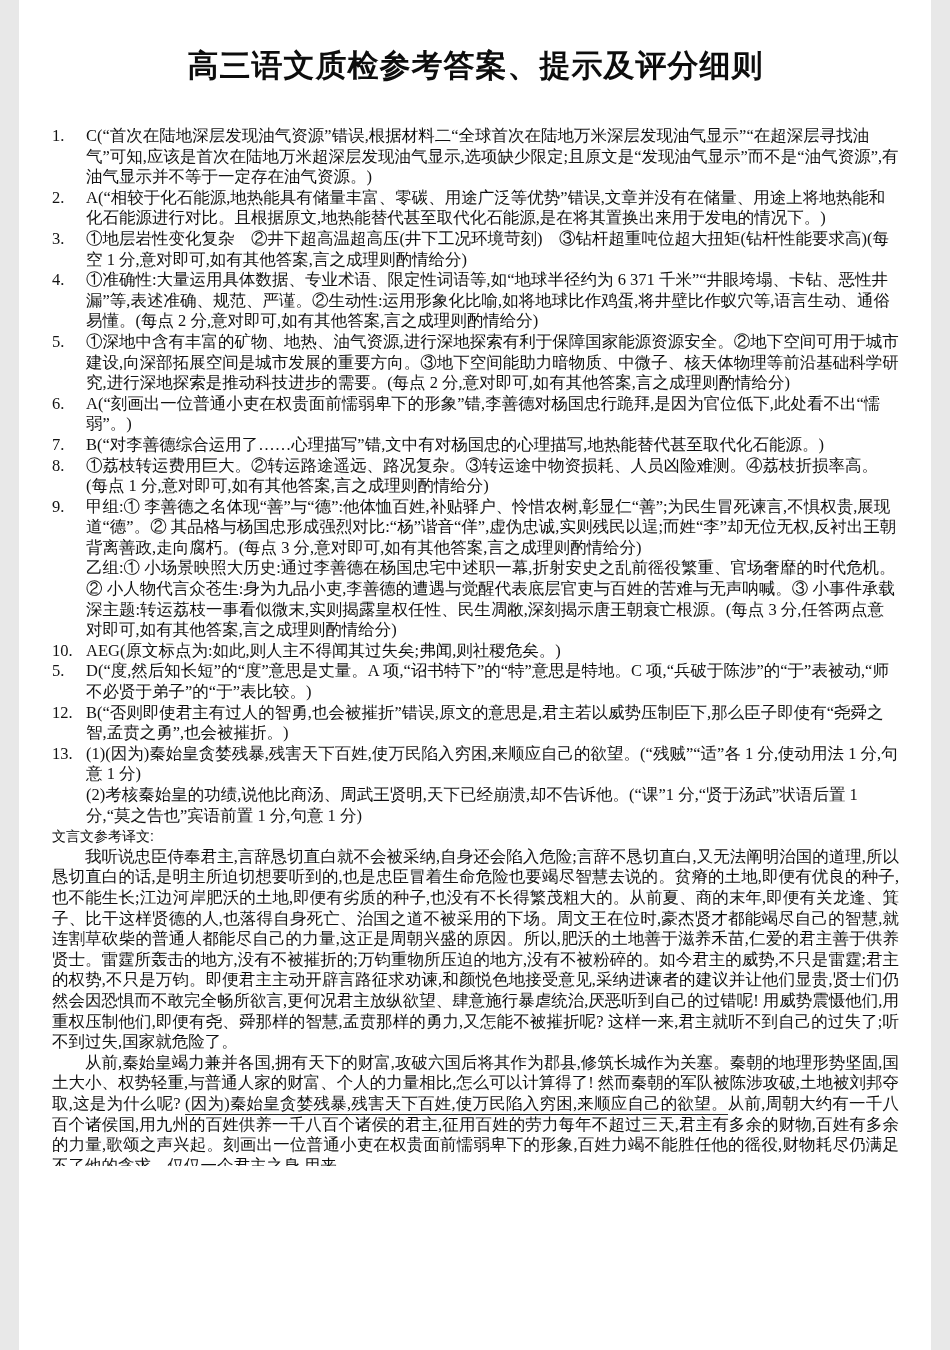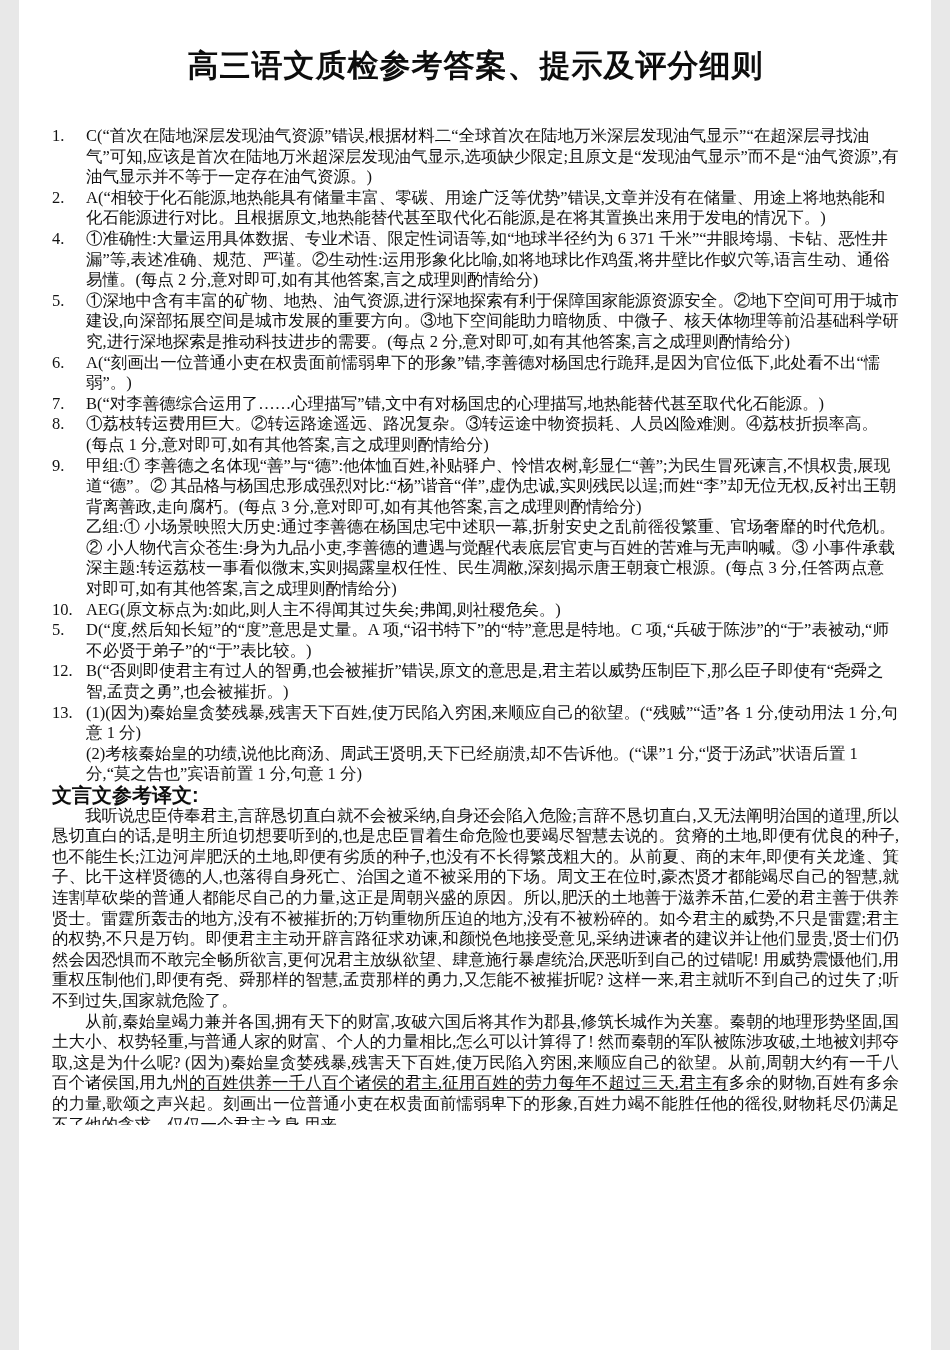--- a/index.html
+++ b/index.html
@@ -34,50 +34,51 @@
     white-space: pre-line;
   }
   .ans .num {
     display: inline-block;
     width: 34px;
     text-indent: 0;
     white-space: nowrap;
   }
   .trans-heading {
     font-family: "Liberation Sans", "DejaVu Sans", sans-serif;
-    font-weight: 700;
-    font-size: 20px;
+    font-weight: 400;
+    font-size: 14px;
     line-height: 20.6px;
     margin: 0;
     color: #0d0d0d;
   }
   .trans-p {
     margin: 0;
     text-indent: 2em;
     text-align: justify;
   }
   .cut {
     max-height: 113px;
     overflow: hidden;
   }
   .u {
     border-bottom: 1.5px solid #2a2a2a;
-    padding-bottom: 18px;
+    padding-bottom: 1px;
   }
 </style>
 </head>
 <body>
 
 <div class="page">
 
   <h1 class="doc-title">高三语文质检参考答案、提示及评分细则</h1>
 
   <div class="answers">
     <div class="ans"><span class="num">1.</span><span>C(“首次在陆地深层发现油气资源”错误,根据材料二“全球首次在陆地万米深层发现油气显示”“在超深层寻找油气”可知,应该是首次在陆地万米超深层发现油气显示,选项缺少限定;且原文是“发现油气显示”而不是“油气资源”,有油气显示并不等于一定存在油气资源。)</span></div>
     <div class="ans"><span class="num">2.</span><span>A(“相较于化石能源,地热能具有储量丰富、零碳、用途广泛等优势”错误,文章并没有在储量、用途上将地热能和化石能源进行对比。且根据原文,地热能替代甚至取代化石能源,是在将其置换出来用于发电的情况下。)</span></div>
+    <div class="ans"><span class="num">3.</span><span>①地层岩性变化复杂　②井下超高温超高压(井下工况环境苛刻)　③钻杆超重吨位超大扭矩(钻杆性能要求高)(每空 1 分,意对即可,如有其他答案,言之成理则酌情给分)</span></div>
     <div class="ans"><span class="num">4.</span><span>①准确性:大量运用具体数据、专业术语、限定性词语等,如“地球半径约为 6 371 千米”“井眼垮塌、卡钻、恶性井漏”等,表述准确、规范、严谨。②生动性:运用形象化比喻,如将地球比作鸡蛋,将井壁比作蚁穴等,语言生动、通俗易懂。(每点 2 分,意对即可,如有其他答案,言之成理则酌情给分)</span></div>
     <div class="ans"><span class="num">5.</span><span>①深地中含有丰富的矿物、地热、油气资源,进行深地探索有利于保障国家能源资源安全。②地下空间可用于城市建设,向深部拓展空间是城市发展的重要方向。③地下空间能助力暗物质、中微子、核天体物理等前沿基础科学研究,进行深地探索是推动科技进步的需要。(每点 2 分,意对即可,如有其他答案,言之成理则酌情给分)</span></div>
     <div class="ans"><span class="num">6.</span><span>A(“刻画出一位普通小吏在权贵面前懦弱卑下的形象”错,李善德对杨国忠行跪拜,是因为官位低下,此处看不出“懦弱”。)</span></div>
     <div class="ans"><span class="num">7.</span><span>B(“对李善德综合运用了……心理描写”错,文中有对杨国忠的心理描写,地热能替代甚至取代化石能源。)</span></div>
     <div class="ans"><span class="num">8.</span><span>①荔枝转运费用巨大。②转运路途遥远、路况复杂。③转运途中物资损耗、人员凶险难测。④荔枝折损率高。(每点 1 分,意对即可,如有其他答案,言之成理则酌情给分)</span></div>
     <div class="ans"><span class="num">9.</span><span>甲组:① 李善德之名体现“善”与“德”:他体恤百姓,补贴驿户、怜惜农树,彰显仁“善”;为民生冒死谏言,不惧权贵,展现道“德”。② 其品格与杨国忠形成强烈对比:“杨”谐音“佯”,虚伪忠诚,实则残民以逞;而姓“李”却无位无权,反衬出王朝背离善政,走向腐朽。(每点 3 分,意对即可,如有其他答案,言之成理则酌情给分)
 乙组:① 小场景映照大历史:通过李善德在杨国忠宅中述职一幕,折射安史之乱前徭役繁重、官场奢靡的时代危机。② 小人物代言众苍生:身为九品小吏,李善德的遭遇与觉醒代表底层官吏与百姓的苦难与无声呐喊。③ 小事件承载深主题:转运荔枝一事看似微末,实则揭露皇权任性、民生凋敝,深刻揭示唐王朝衰亡根源。(每点 3 分,任答两点意对即可,如有其他答案,言之成理则酌情给分)</span></div>
     <div class="ans"><span class="num">10.</span><span>AEG(原文标点为:如此,则人主不得闻其过失矣;弗闻,则社稷危矣。)</span></div>
     <div class="ans"><span class="num">5.</span><span>D(“度,然后知长短”的“度”意思是丈量。A 项,“诏书特下”的“特”意思是特地。C 项,“兵破于陈涉”的“于”表被动,“师不必贤于弟子”的“于”表比较。)</span></div>
     <div class="ans"><span class="num">12.</span><span>B(“否则即使君主有过人的智勇,也会被摧折”错误,原文的意思是,君主若以威势压制臣下,那么臣子即使有“尧舜之智,孟贲之勇”,也会被摧折。)</span></div>

